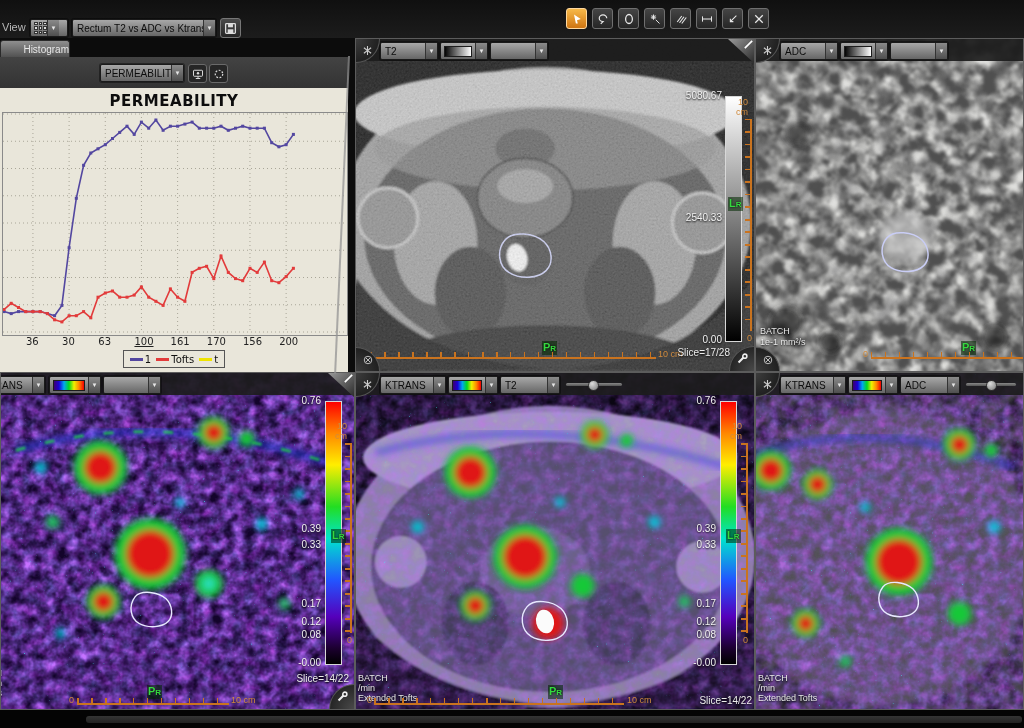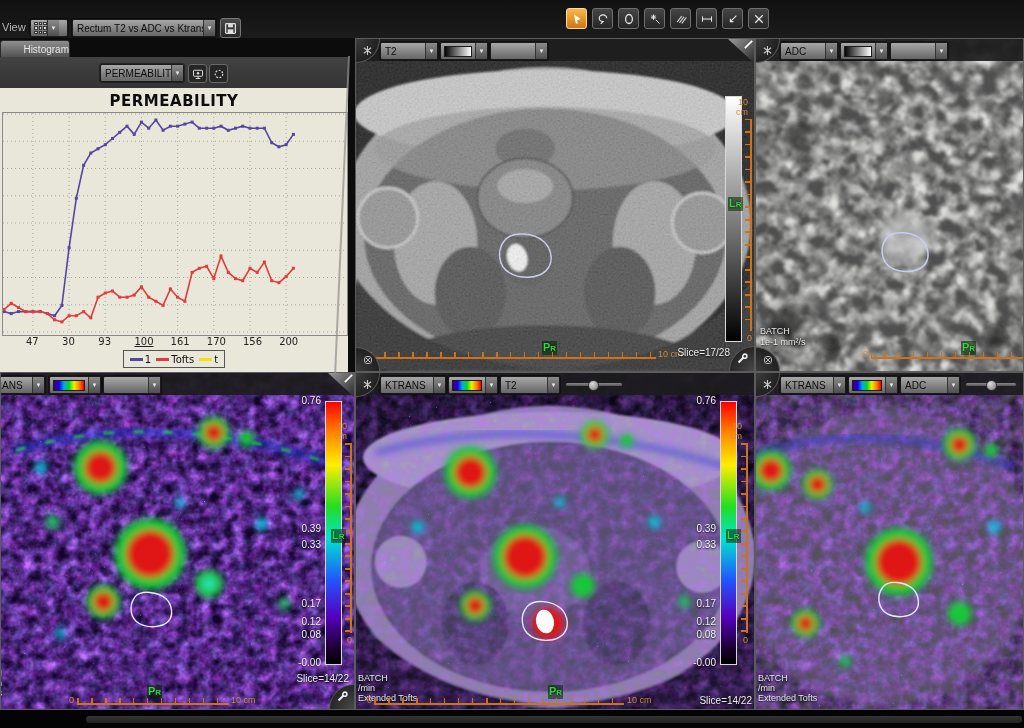--- a/index.html
+++ b/index.html
@@ -350,23 +350,23 @@
         <rect x="246.5" y="154.8" width="3" height="3" fill="#e23b3b"></rect>
         <rect x="253.7" y="158.9" width="3" height="3" fill="#e23b3b"></rect>
         <rect x="260.9" y="148.6" width="3" height="3" fill="#e23b3b"></rect>
         <rect x="268.2" y="167.2" width="3" height="3" fill="#e23b3b"></rect>
         <rect x="275.4" y="169.2" width="3" height="3" fill="#e23b3b"></rect>
         <rect x="282.6" y="163.1" width="3" height="3" fill="#e23b3b"></rect>
         <rect x="289.9" y="154.8" width="3" height="3" fill="#e23b3b"></rect>
       </svg>
     <div id="plot" class="abs" style="background:none"></div>
     <div id="x-ticks" class="abs">
-        <span class="xtick" style="left: 23.9362px;">47</span>
+        <span class="xtick" style="left: 23.9362px;">36</span>
         <span class="xtick" style="left: 60.1064px;">30</span>
-        <span class="xtick" style="left: 96.2766px;">93</span>
+        <span class="xtick" style="left: 96.2766px;">63</span>
         <span class="xtick" style="left: 132.447px; text-decoration: underline;">100</span>
         <span class="xtick" style="left: 168.617px;">161</span>
         <span class="xtick" style="left: 204.787px;">170</span>
         <span class="xtick" style="left: 240.957px;">156</span>
         <span class="xtick" style="left: 277.128px;">200</span>
       </div>
     <div id="legend" class="abs">
       <span class="box">
         <span class="litem">
             <i class="lswatch" id="sw0" style="background: rgb(83, 71, 160);"></i>
@@ -431,20 +431,25 @@
   <div class="dd" style="left:134px;top:3px;width:56px;z-index:6">
     <span class="dd-text"></span>
       <span class="dd-arrow">▼</span>
     </div>
   <div class="flap-tr">
     <svg width="11" height="11" viewBox="0 0 12 12">
         <line x1="2" y1="10" x2="10" y2="2" stroke="#fff" stroke-width="1.8"></line>
       </svg>
     </div>
   <div class="cbar t2g" style="left:369px;top:57px;height:244px"></div>
+  <div class="cbticks" id="cbt-t2" style="left:312px;top:57px;width:54px;height:244px">
+      <span class="cbt" style="top: calc(0% - 6px);">5080.67</span>
+      <span class="cbt" style="top: calc(50% - 6px);">2540.33</span>
+      <span class="cbt" style="top: calc(100% - 6px);">0.00</span>
+    </div>
   <div class="vruler" style="left:388px;top:80px;height:212px">
       <div class="line"></div>
       <div class="ticks"></div>
     </div>
   <span class="rlabel" style="left:370px;top:58px;width:22px">10
 cm</span>
   <span class="rlabel" style="left:391px;top:294px">0</span>
   <span class="orient" style="left:372px;top:158px"><span>L</span><small>R</small></span>
   <span class="orient" style="left:186px;top:302px"><span>P</span><small>R</small></span>
   <div class="hruler" style="left:14px;top:312px;width:286px">

